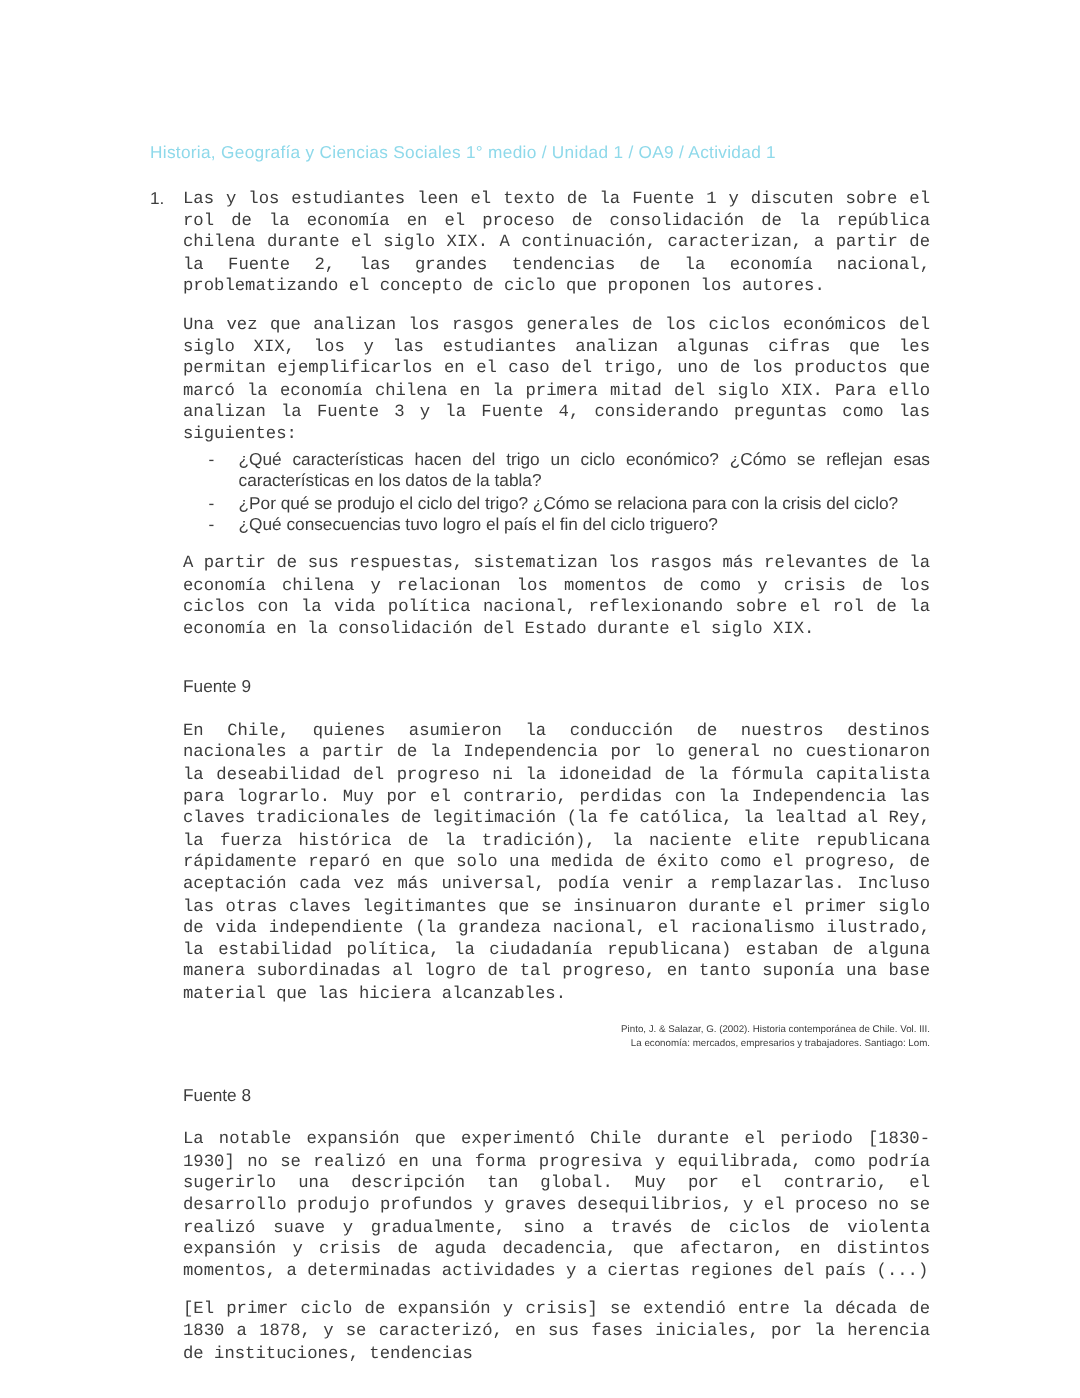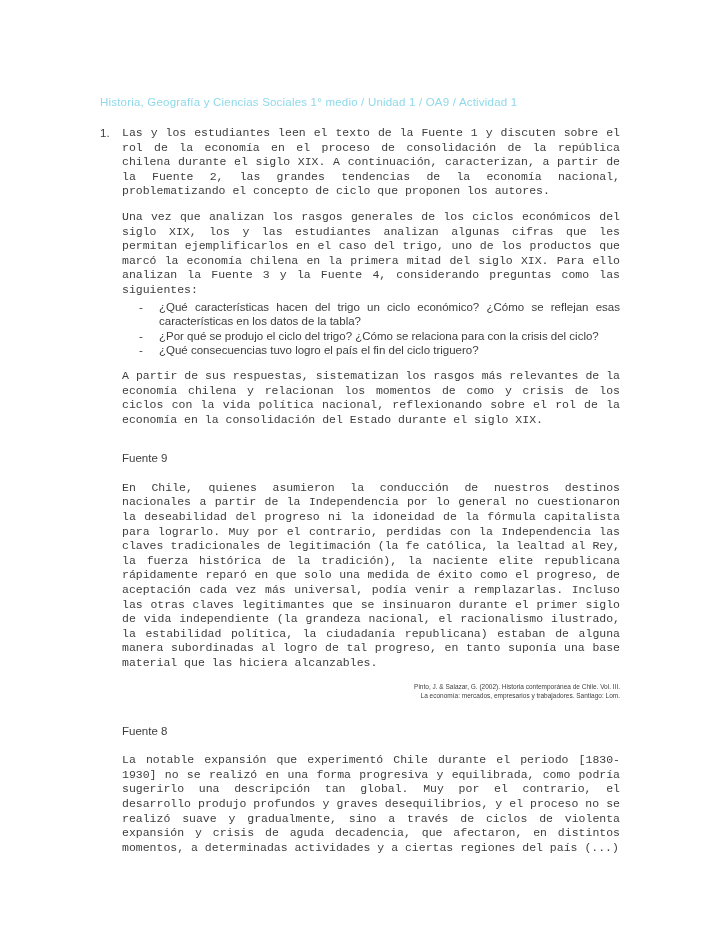--- a/index.html
+++ b/index.html
@@ -113,18 +113,19 @@
 
         <div class="citation">
           <div>Pinto, J. &amp; Salazar, G. (2002). Historia contemporánea de Chile. Vol. III.</div>
           <div>La economía: mercados, empresarios y trabajadores. Santiago: Lom.</div>
         </div>
 
         <div class="fuente-heading">Fuente 8</div>
 
         <p class="doc-p">La notable expansión que experimentó Chile durante el periodo [1830-1930] no se realizó en una forma progresiva y equilibrada, como podría sugerirlo una descripción tan global. Muy por el contrario, el desarrollo produjo profundos y graves desequilibrios, y el proceso no se realizó suave y gradualmente, sino a través de ciclos de violenta expansión y crisis de aguda decadencia, que afectaron, en distintos momentos, a determinadas actividades y a ciertas regiones del país (...)</p>
 
+        <p class="doc-p">[El primer ciclo de expansión y crisis] se extendió entre la década de 1830 a 1878, y se caracterizó, en sus fases iniciales, por la herencia de instituciones, tendencias</p>
 
       </div>
     </div>
 
   </div>
 </div>
 
 </body></html>

